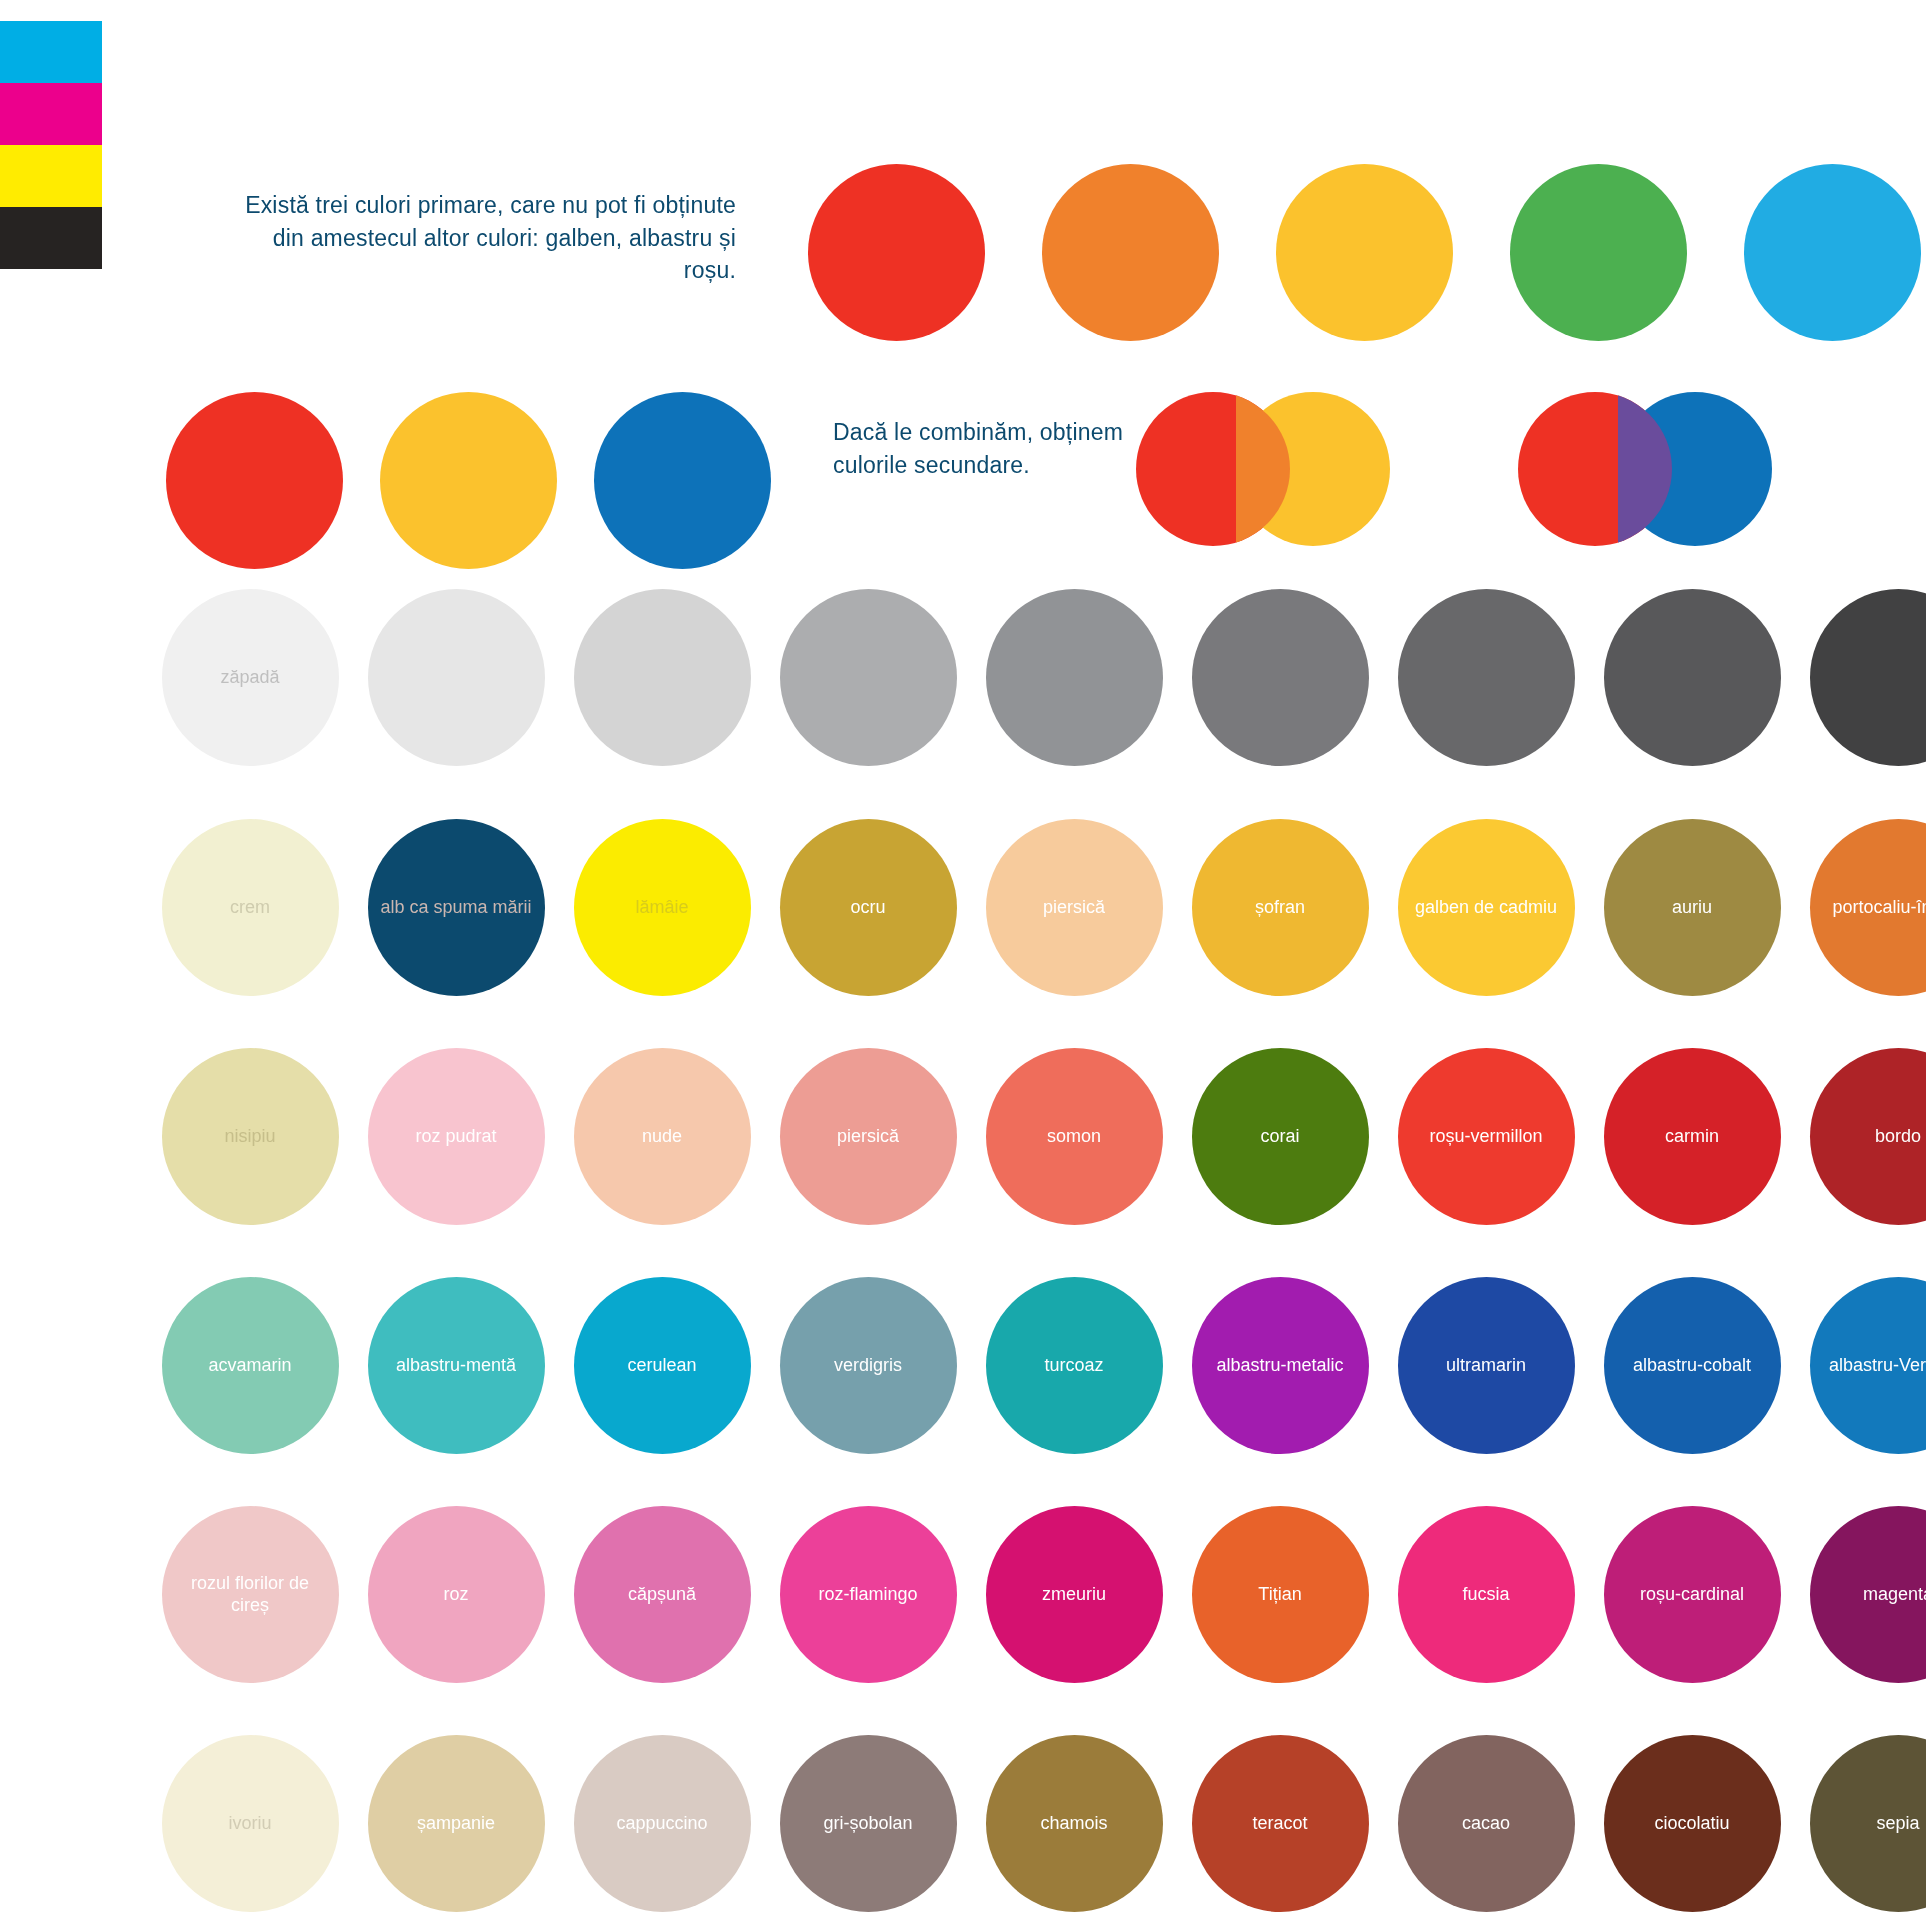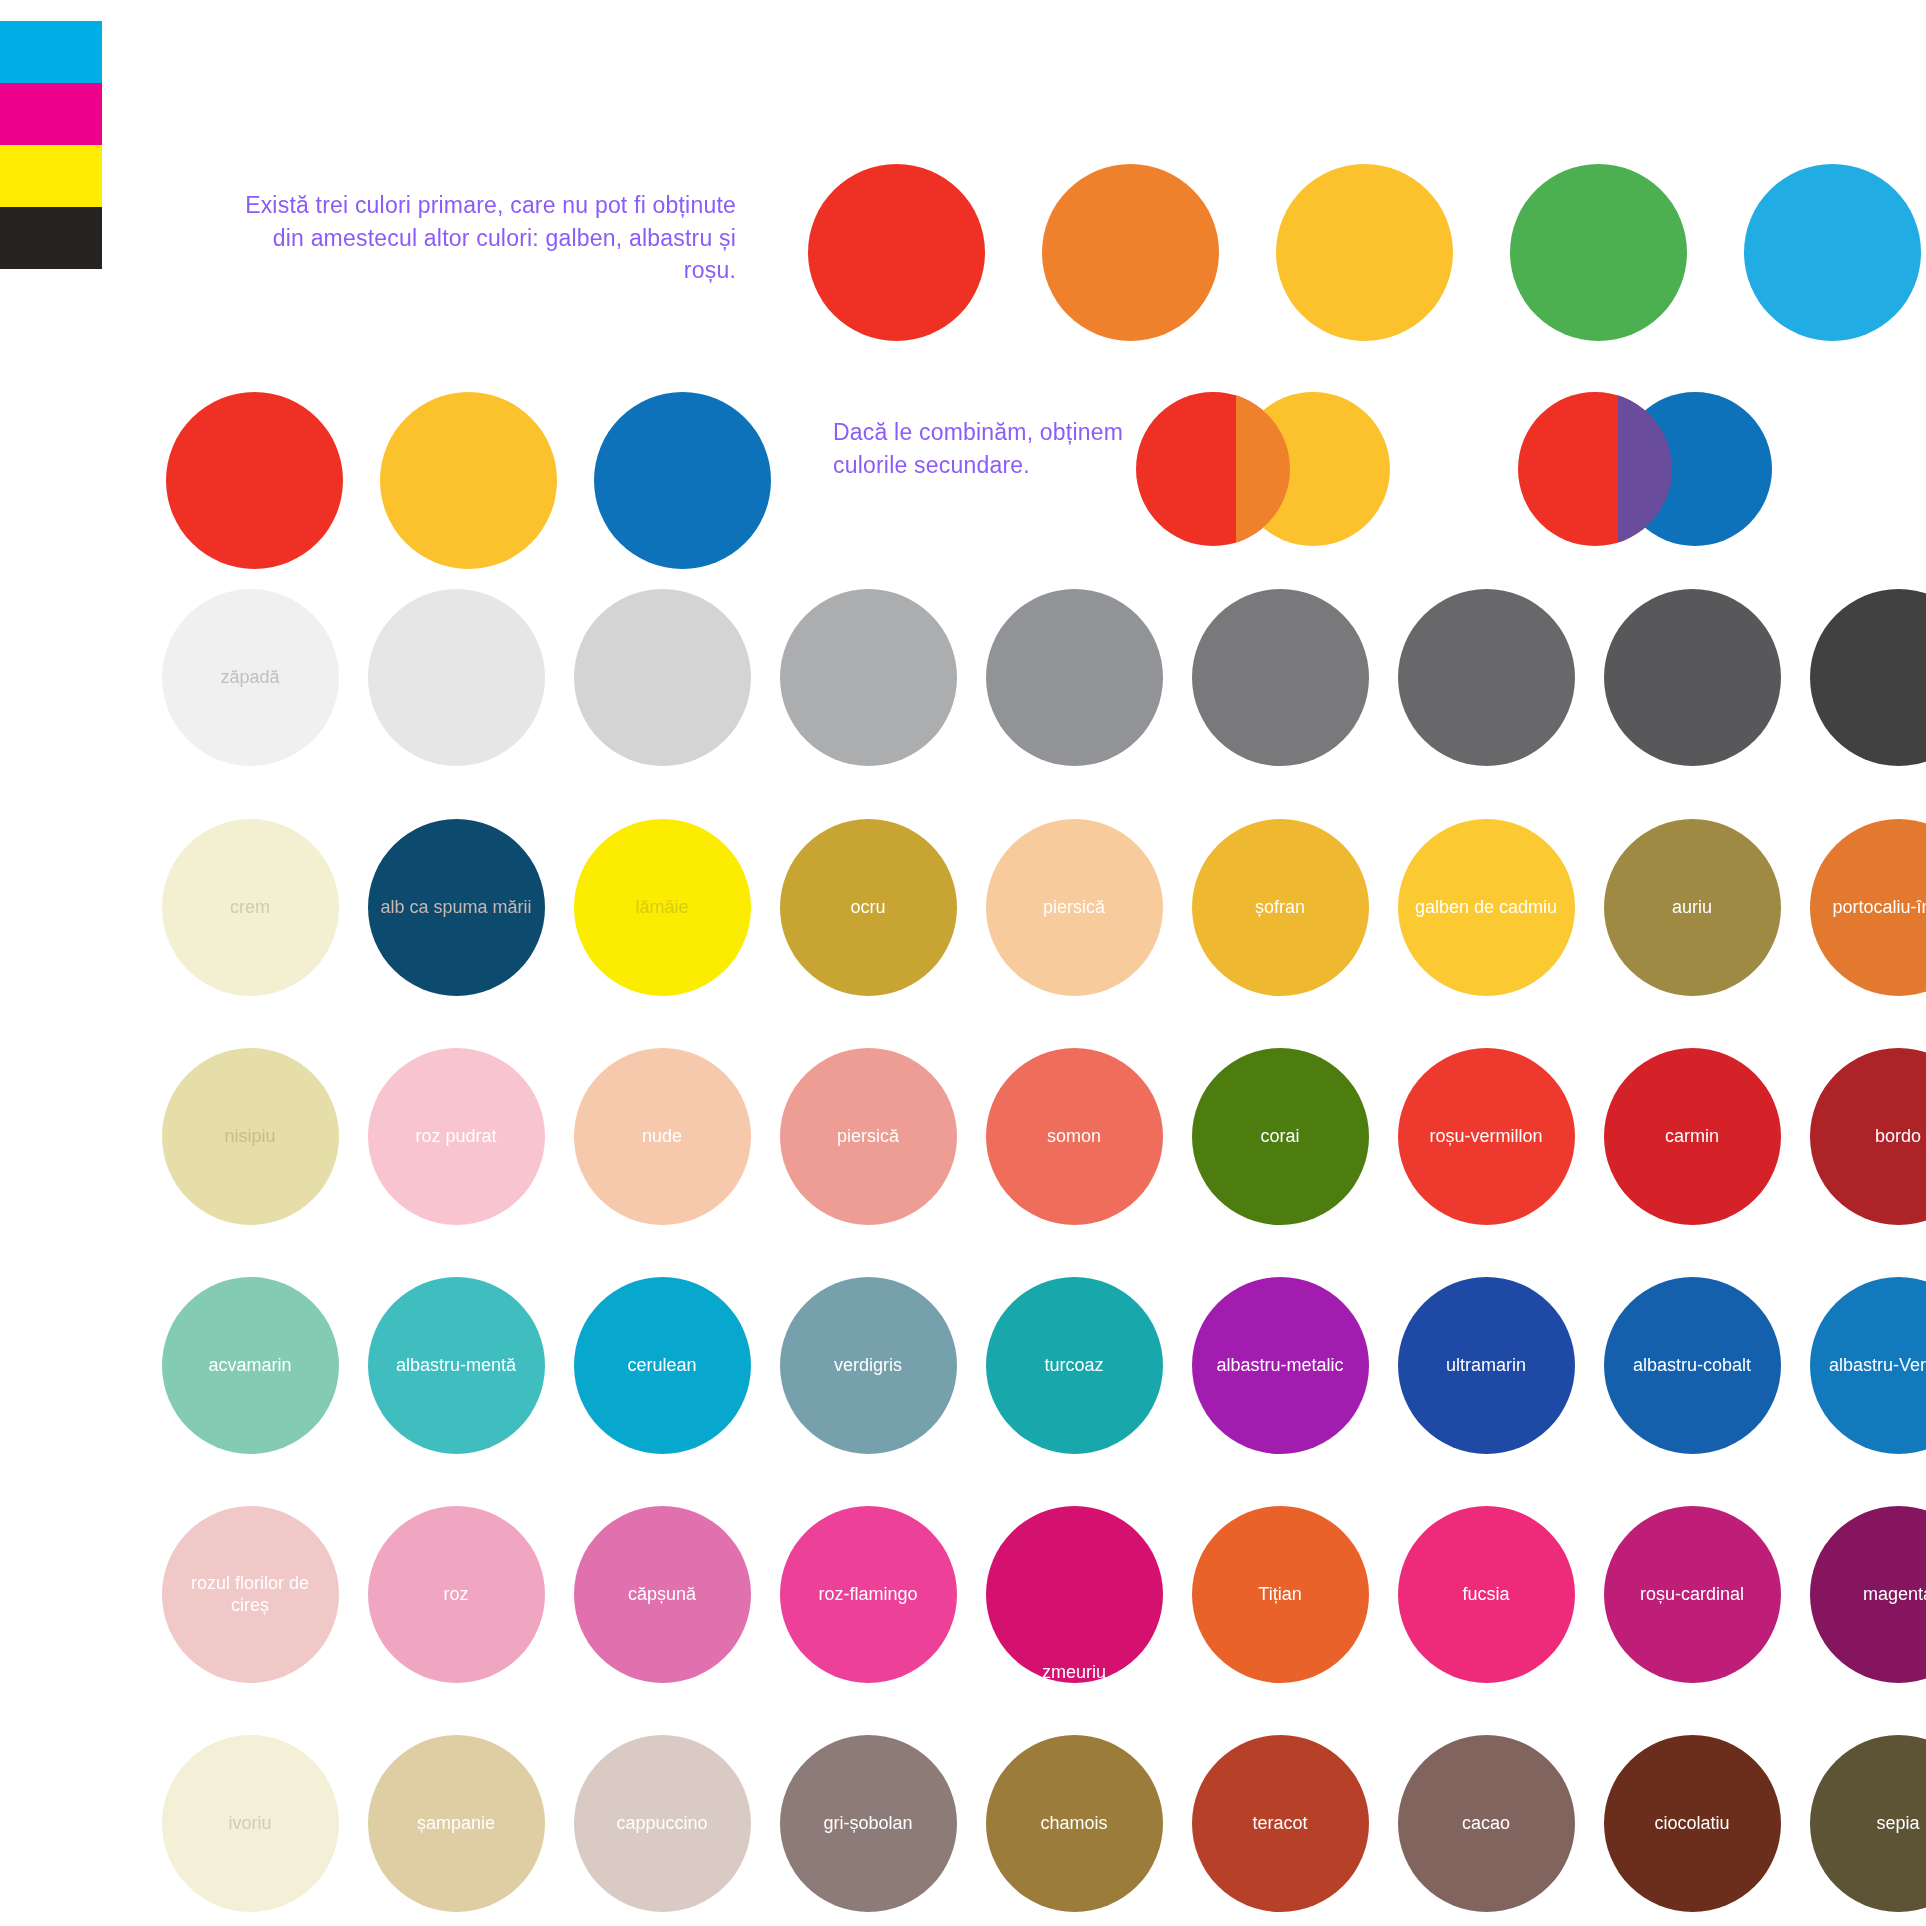--- a/index.html
+++ b/index.html
@@ -48,21 +48,21 @@
   .swatch-row { left: 147px; }
   .swatch-row .cell { width: 206px; }
   .swatch-row .dot { width: 177px; height: 177px; font-size: 18px; }
 
   
   .bigdot { width: 177px; height: 177px; border-radius: 50%; }
 
   
   .blurb {
     position: absolute;
-    color: #8b5cf6;
+    color: #0c4a6e;
     font-size: 23px;
     line-height: 1.42;
     letter-spacing: 0.2px;
   }
   #intro-primary { left: 216px; top: 189px; width: 520px; text-align: right; }
   #intro-secondary { left: 833px; top: 416px; width: 347px; text-align: left; }
 
   
   .venn { position: absolute; top: 392px; width: 293px; height: 154px; }
   .venn .c {
@@ -344,21 +344,21 @@
         <div class="dot" style="background: rgb(224, 113, 174); color: rgb(255, 255, 255);">
           <span>căpșună</span>
         </div>
       </div>
       <div class="cell">
         <div class="dot" style="background: rgb(236, 64, 153); color: rgb(255, 255, 255);">
           <span>roz-flamingo</span>
         </div>
       </div>
       <div class="cell">
-        <div class="dot" style="background: rgb(213, 17, 112); color: rgb(255, 255, 255); align-items: flex-end;">
+        <div class="dot" style="background: rgb(213, 17, 112); color: rgb(255, 255, 255);">
           <span>zmeuriu</span>
         </div>
       </div>
       <div class="cell">
         <div class="dot" style="background: rgb(232, 98, 42); color: rgb(255, 255, 255);">
           <span>Tițian</span>
         </div>
       </div>
       <div class="cell">
         <div class="dot" style="background: rgb(238, 42, 123); color: rgb(255, 255, 255);">

